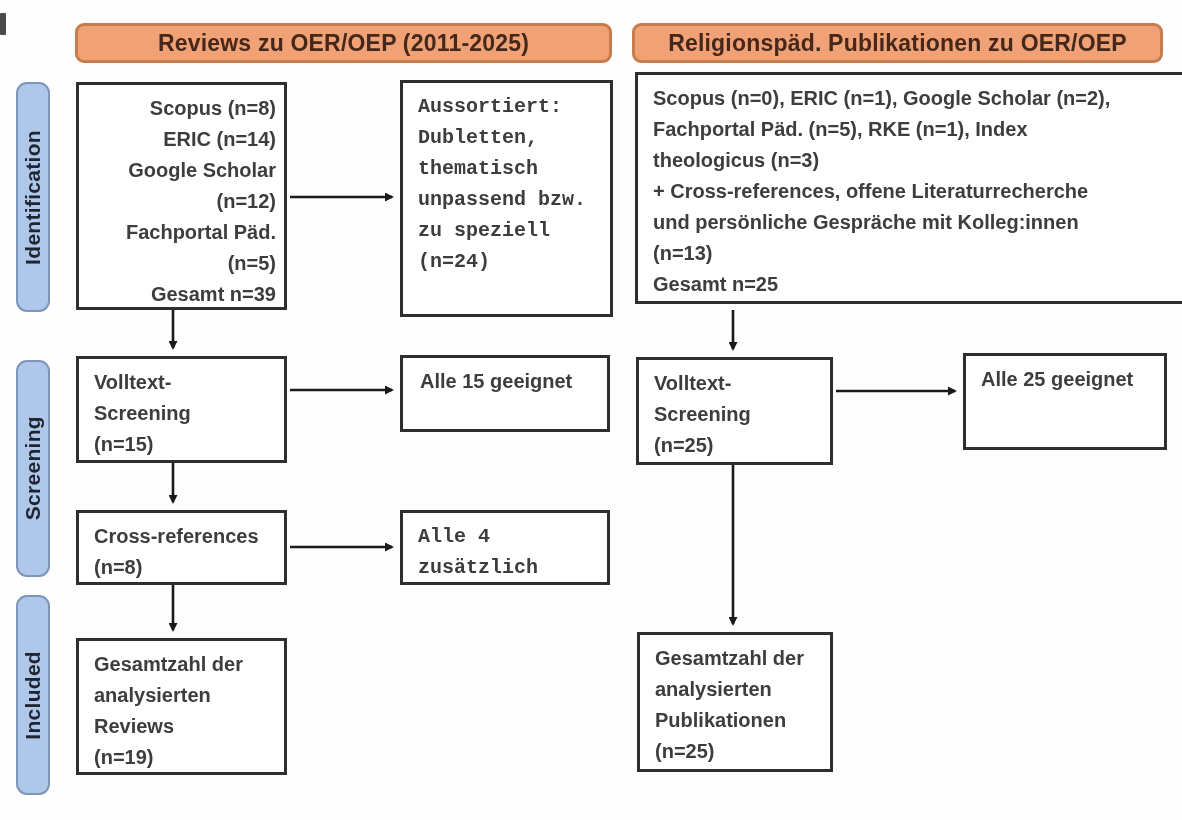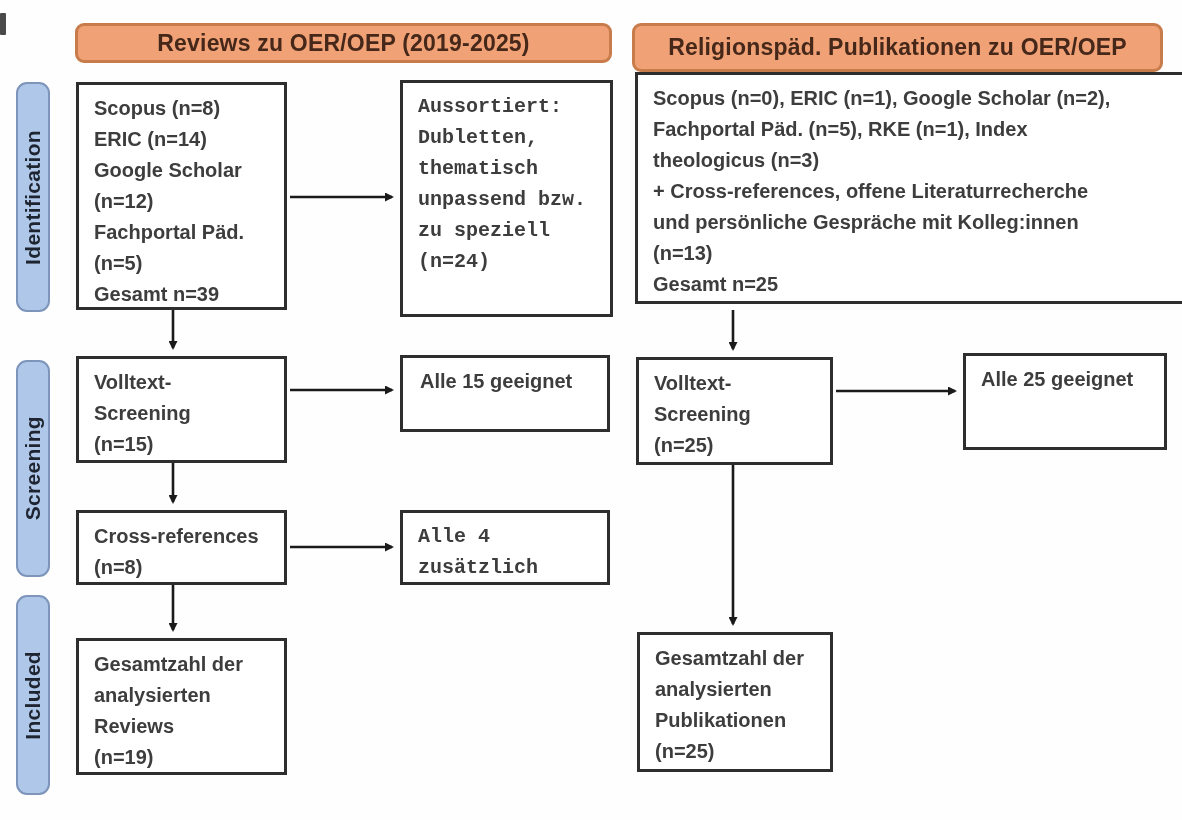--- a/index.html
+++ b/index.html
@@ -70,34 +70,34 @@
   svg.arrows line { stroke: var(--arrow); stroke-width: 2.6; }
   .artifact { background: #4a4a4a; border-radius: 1px; }
 </style>
 </head>
 <body>
 
 <div class="canvas">
 
   <div class="abs artifact" style="left:0; top:13px; width:6px; height:22px;"></div>
 
-  <div class="abs header-pill" style="left:75px; top:23px; width:537px; height:40px;">Reviews zu OER/OEP (2019-2025)</div>
-  <div class="abs header-pill" style="left:632px; top:23px; width:531px; height:49px;">Religionspäd. Publikationen zu OER/OEP</div>
+  <div class="abs header-pill" style="left:75px; top:23px; width:537px; height:40px;">Reviews zu OER/OEP (2011-2025)</div>
+  <div class="abs header-pill" style="left:632px; top:23px; width:531px; height:40px;">Religionspäd. Publikationen zu OER/OEP</div>
 
   <div class="abs stage-bar" style="left:16px; top:82px; width:34px; height:230px;">
     <span class="stage-label">Identification</span>
   </div>
   <div class="abs stage-bar" style="left:16px; top:360px; width:34px; height:217px;">
     <span class="stage-label">Screening</span>
   </div>
   <div class="abs stage-bar" style="left:16px; top:595px; width:34px; height:200px;">
     <span class="stage-label">Included</span>
   </div>
 
-  <div class="abs flow-box" style="left:76px; top:82px; width:211px; height:228px;">Scopus (n=8)
+  <div class="abs flow-box" style="left:76px; top:82px; width:211px; height:228px;text-align:right;">Scopus (n=8)
 ERIC (n=14)
 Google Scholar
 (n=12)
 Fachportal Päd.
 (n=5)
 Gesamt n=39</div>
   <div class="abs flow-box" style="left:400px; top:80px; width:213px; height:237px;font-family:Liberation Mono, monospace;">Aussortiert:
 Dubletten,
 thematisch
 unpassend bzw.

